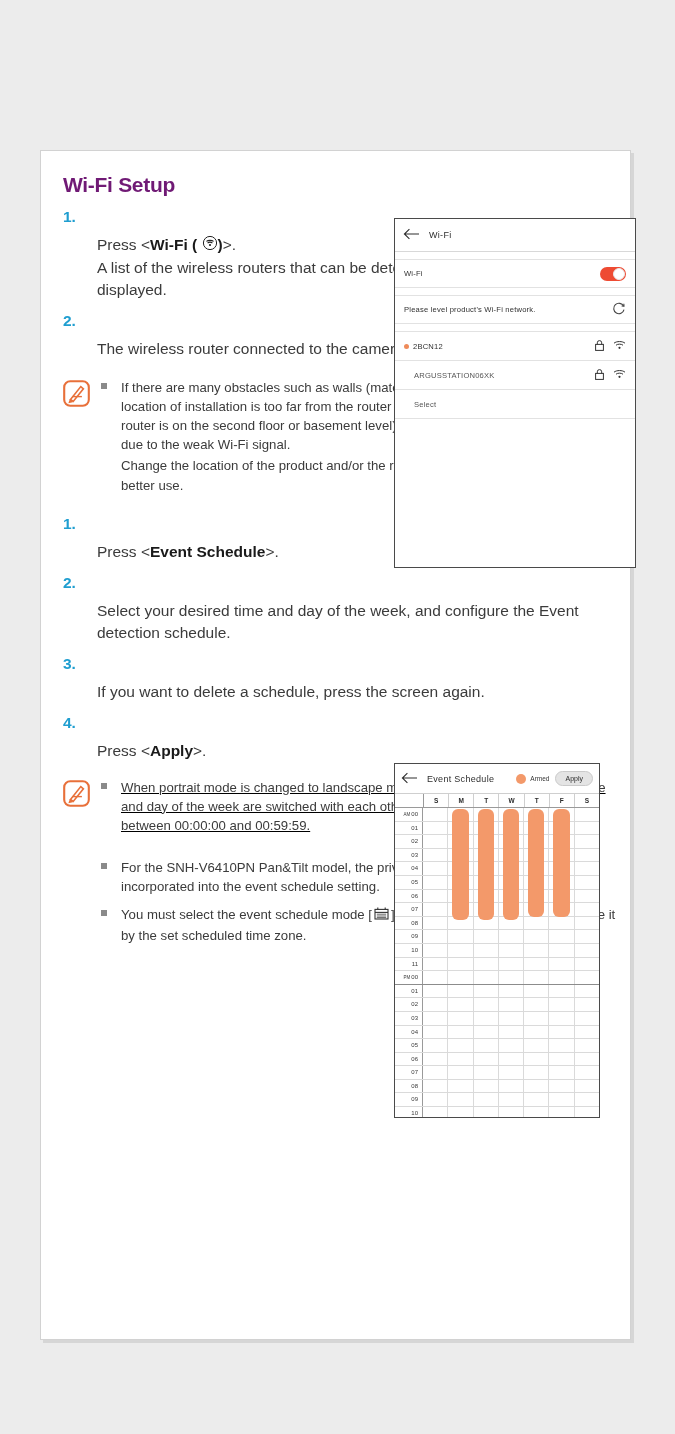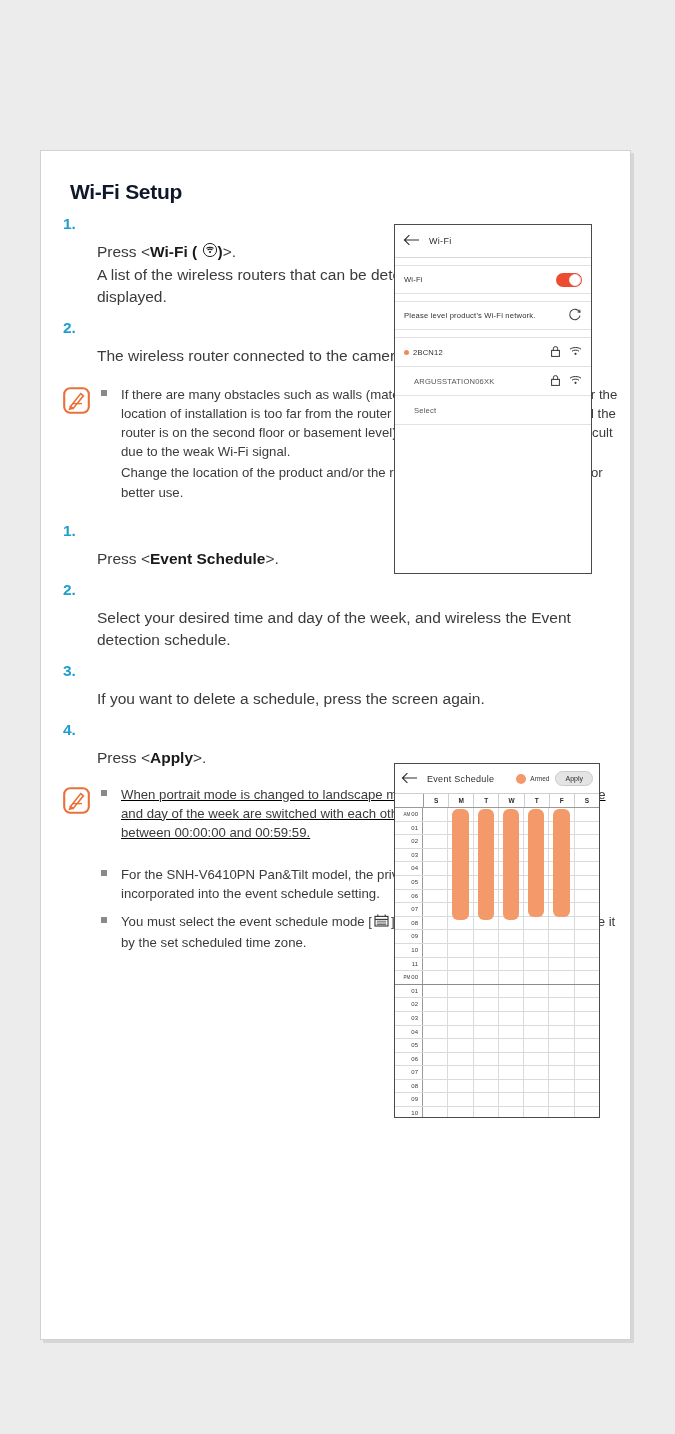--- a/index.html
+++ b/index.html
@@ -32,22 +32,22 @@
     left: 22px;
     top: 22px;
     right: 10px;
     bottom: 10px;
   }
 
   
   h1.section-title {
     font-size: 21px;
     font-weight: bold;
-    color: #0f172a;
-    margin: 7px;
+    color: #701a75;
+    margin: 0;
     letter-spacing: -0.3px;
     font-family: "Liberation Sans", sans-serif;
   }
 
   
   .steps {
     margin: 0;
     padding: 0;
     list-style: none;
   }
@@ -108,21 +108,21 @@
   .narrow-step { width: 300px; margin-top: 28px; }
 
   
   .phone {
     position: absolute;
     background: #ffffff;
     border: 1px solid #4a4a4a;
     box-sizing: border-box;
     overflow: hidden;
   }
-  #phone-wifi { left: 394px; top: 224px; width: 198px; height: 350px; }
+  #phone-wifi { left: 394px; top: 218px; width: 242px; height: 350px; }
   #phone-sched { left: 394px; top: 763px; width: 206px; height: 355px; }
 
   .ph-header {
     height: 33px;
     display: flex;
     align-items: center;
     padding: 0 8px;
     border-bottom: 1px solid #d8d8d8;
     box-sizing: border-box;
   }
@@ -338,21 +338,21 @@
     </div>
 
 
     <ol class="steps" style="margin-top:8px;">
       <li class="step">
         <span class="step-num">1.</span>
         <span class="step-body narrow-step"><span>Press &lt;</span><b>Event Schedule</b><span>&gt;.</span></span>
       </li>
       <li class="step">
         <span class="step-num">2.</span>
-        <span class="step-body narrow-step">Select your desired time and day of the week, and wireless the Event detection schedule.</span>
+        <span class="step-body narrow-step">Select your desired time and day of the week, and configure the Event detection schedule.</span>
       </li>
       <li class="step">
         <span class="step-num">3.</span>
         <span class="step-body narrow-step">If you want to delete a schedule, press the screen again.</span>
       </li>
       <li class="step">
         <span class="step-num">4.</span>
         <span class="step-body narrow-step"><span>Press &lt;</span><b>Apply</b><span>&gt;.</span></span>
       </li>
     </ol>

